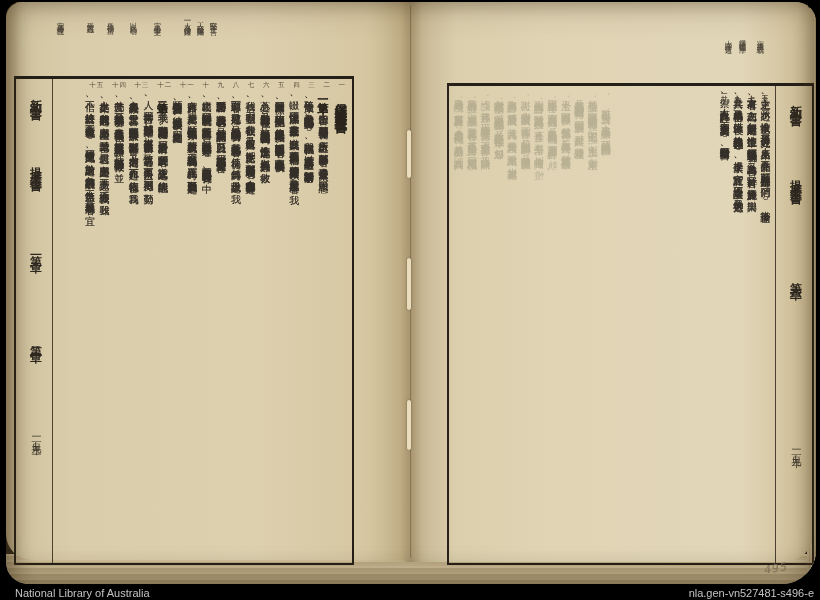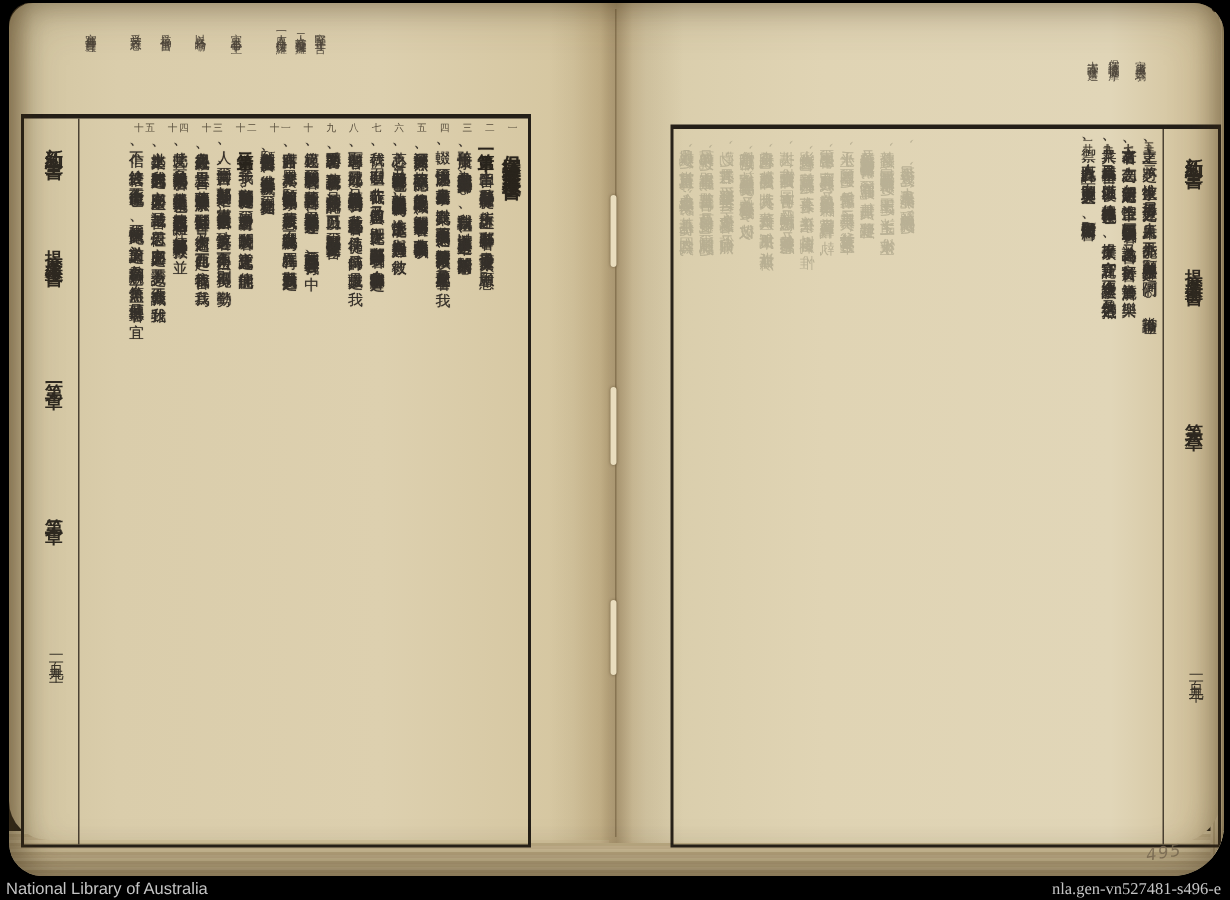--- a/index.html
+++ b/index.html
@@ -116,22 +116,22 @@
   }
   .vignette{
     position:absolute;inset:0;pointer-events:none;border-radius:inherit;
     box-shadow:inset 0 0 34px rgba(70,52,26,.38), inset 0 -10px 22px rgba(60,44,20,.30), inset 8px 0 18px rgba(60,44,20,.22);
   }
   
   .caption{
     position:absolute;bottom:1px;font-family:"Liberation Sans","DejaVu Sans",sans-serif;
     font-size:11px;color:#c4c4c4;
   }
-  .caption-left{left:4px;}
-  .caption-right{right:6px;font-family:Liberation Serif, serif;}
+  .caption-left{left:15px;}
+  .caption-right{right:6px;}
 </style>
 </head>
 <body>
 
 <div class="stage">
   <div class="book">
     <div class="edge-bottom"></div>
     <div class="edge-right"></div>
     <div class="edge-top"></div>
 

